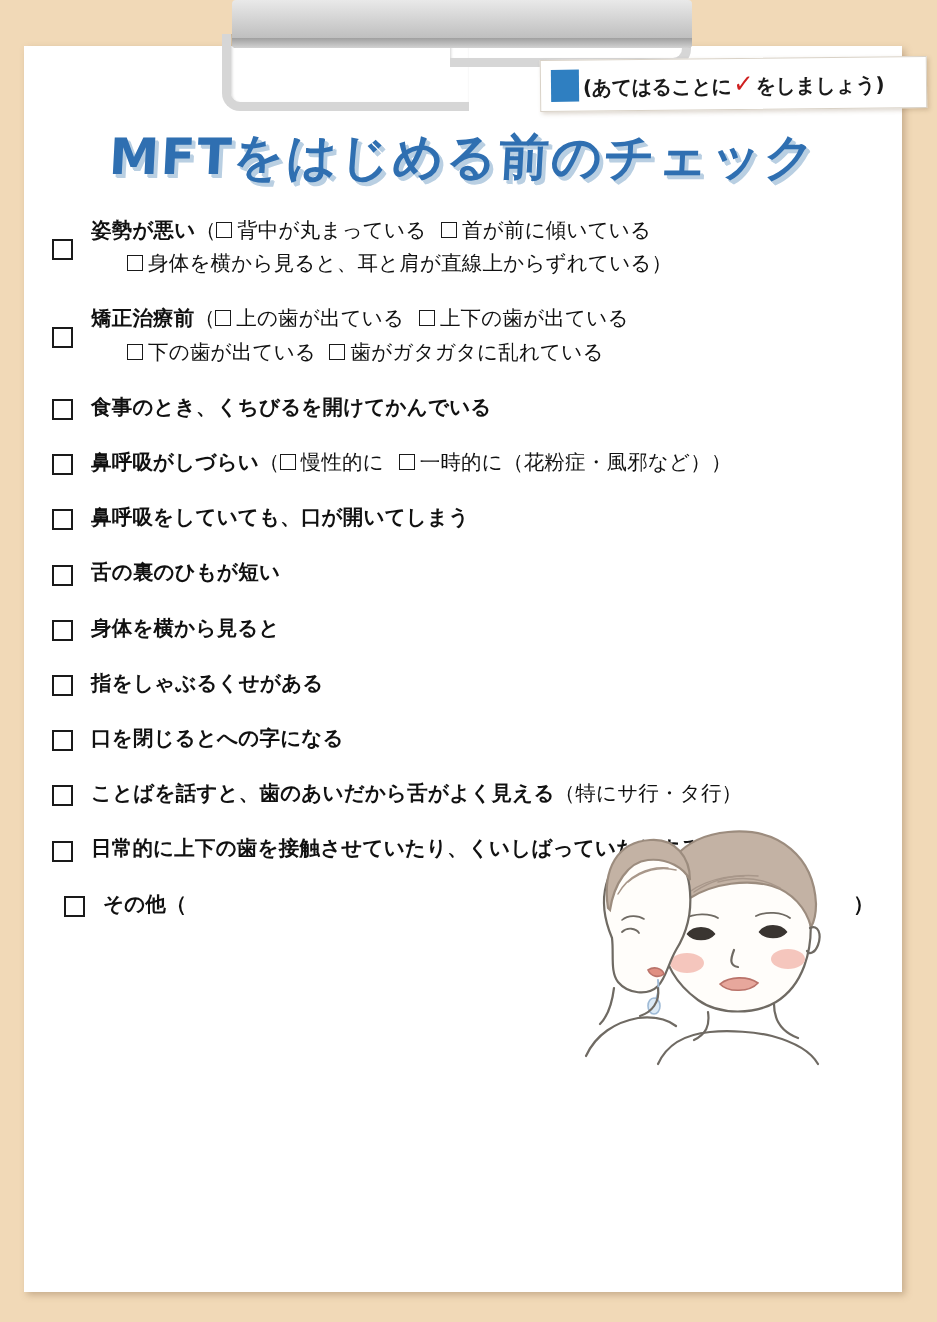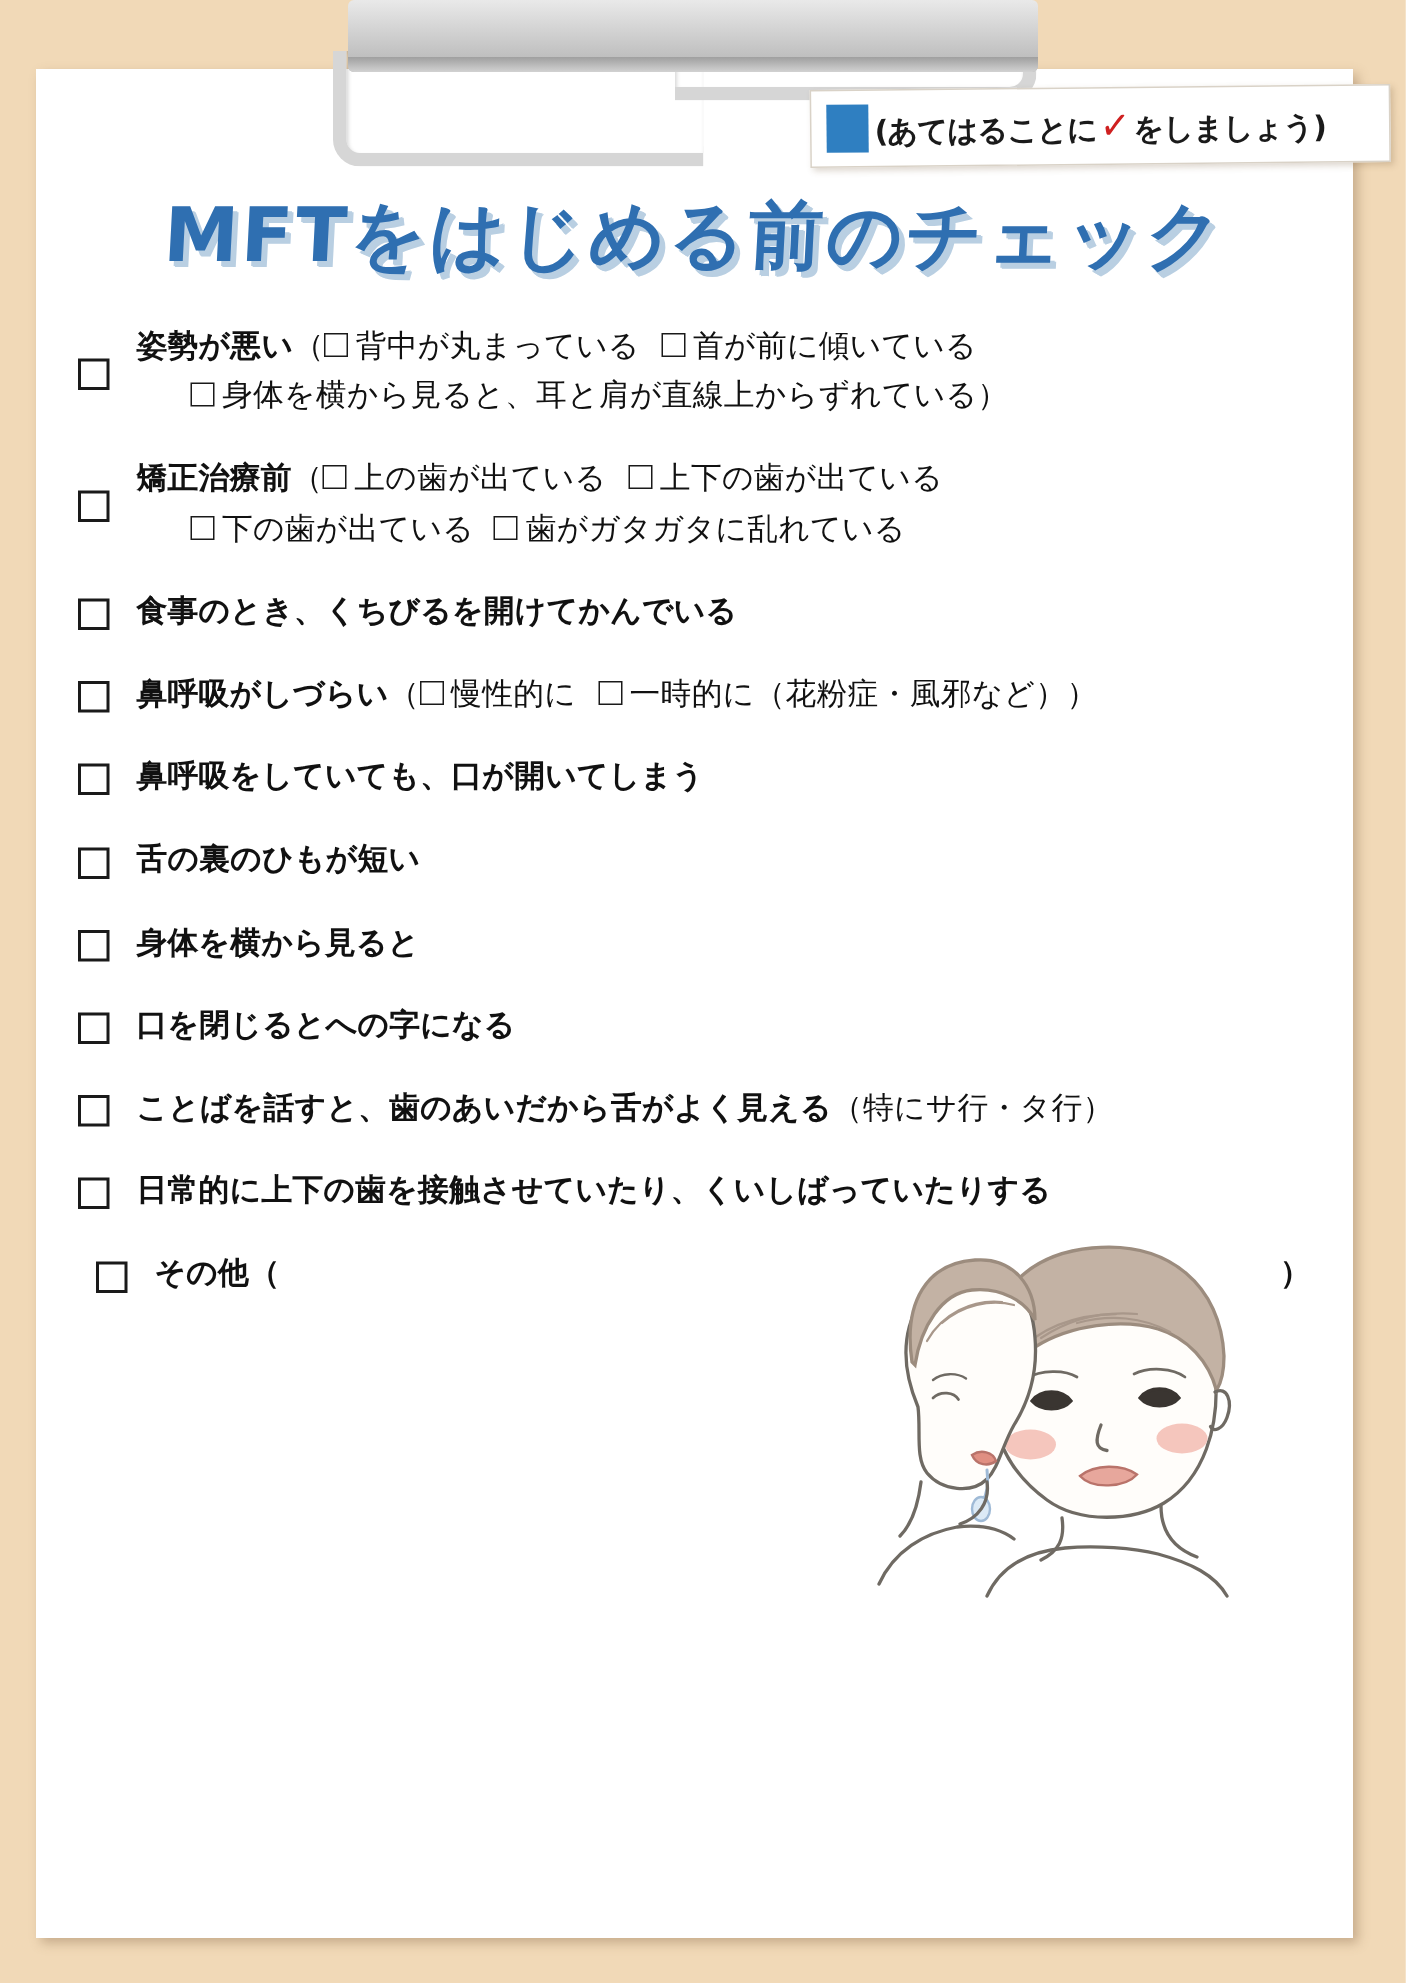--- a/index.html
+++ b/index.html
@@ -307,20 +307,26 @@
         </div>
       </div>
 
       <div class="row">
         <div class="box"></div>
         <div class="txt">
           <span>身体を横から見ると</span>
         </div>
       </div>
 
+      <div class="row">
+        <div class="box"></div>
+        <div class="txt">
+          <span>指をしゃぶるくせがある</span>
+        </div>
+      </div>
 
       <div class="row">
         <div class="box"></div>
         <div class="txt">
           <span>口を閉じるとへの字になる</span>
         </div>
       </div>
 
       <div class="row">
         <div class="box"></div>

